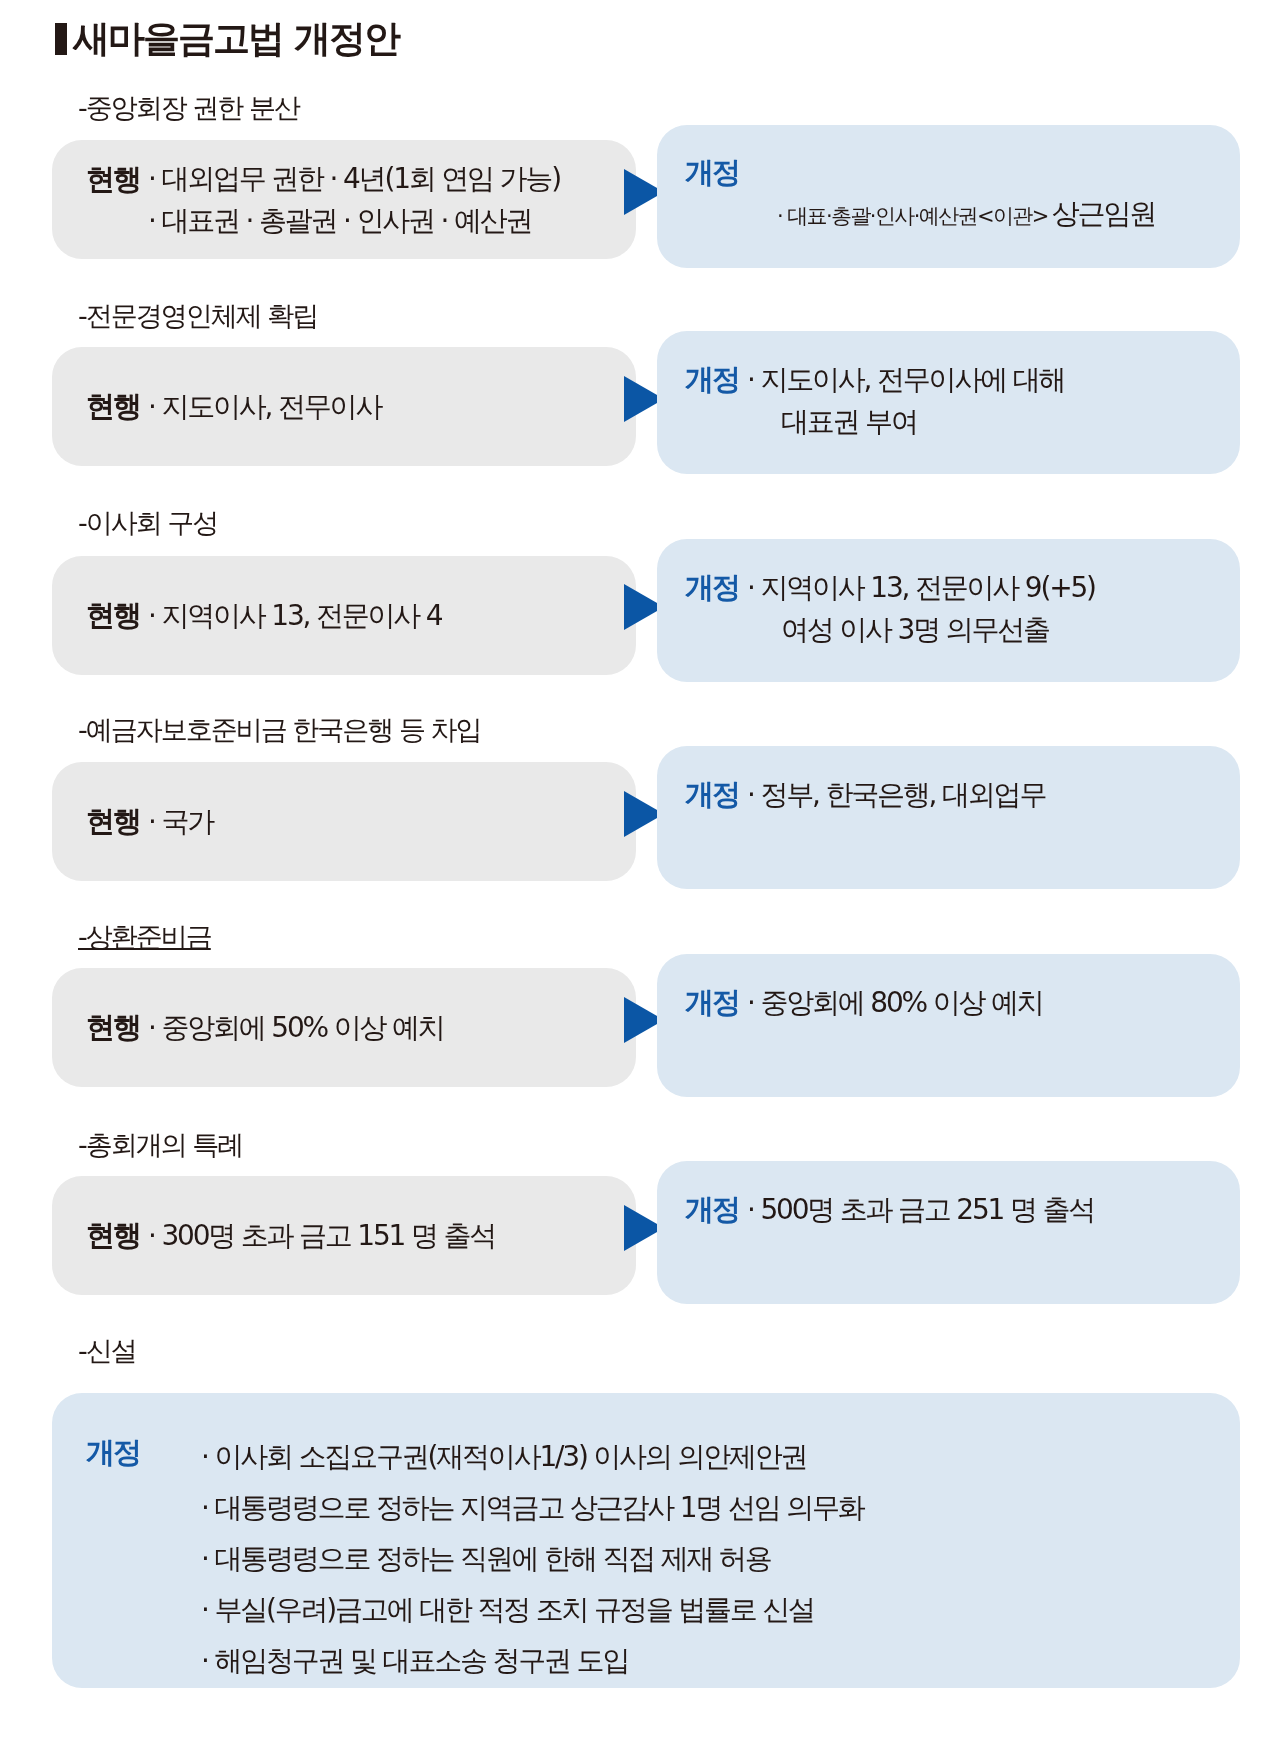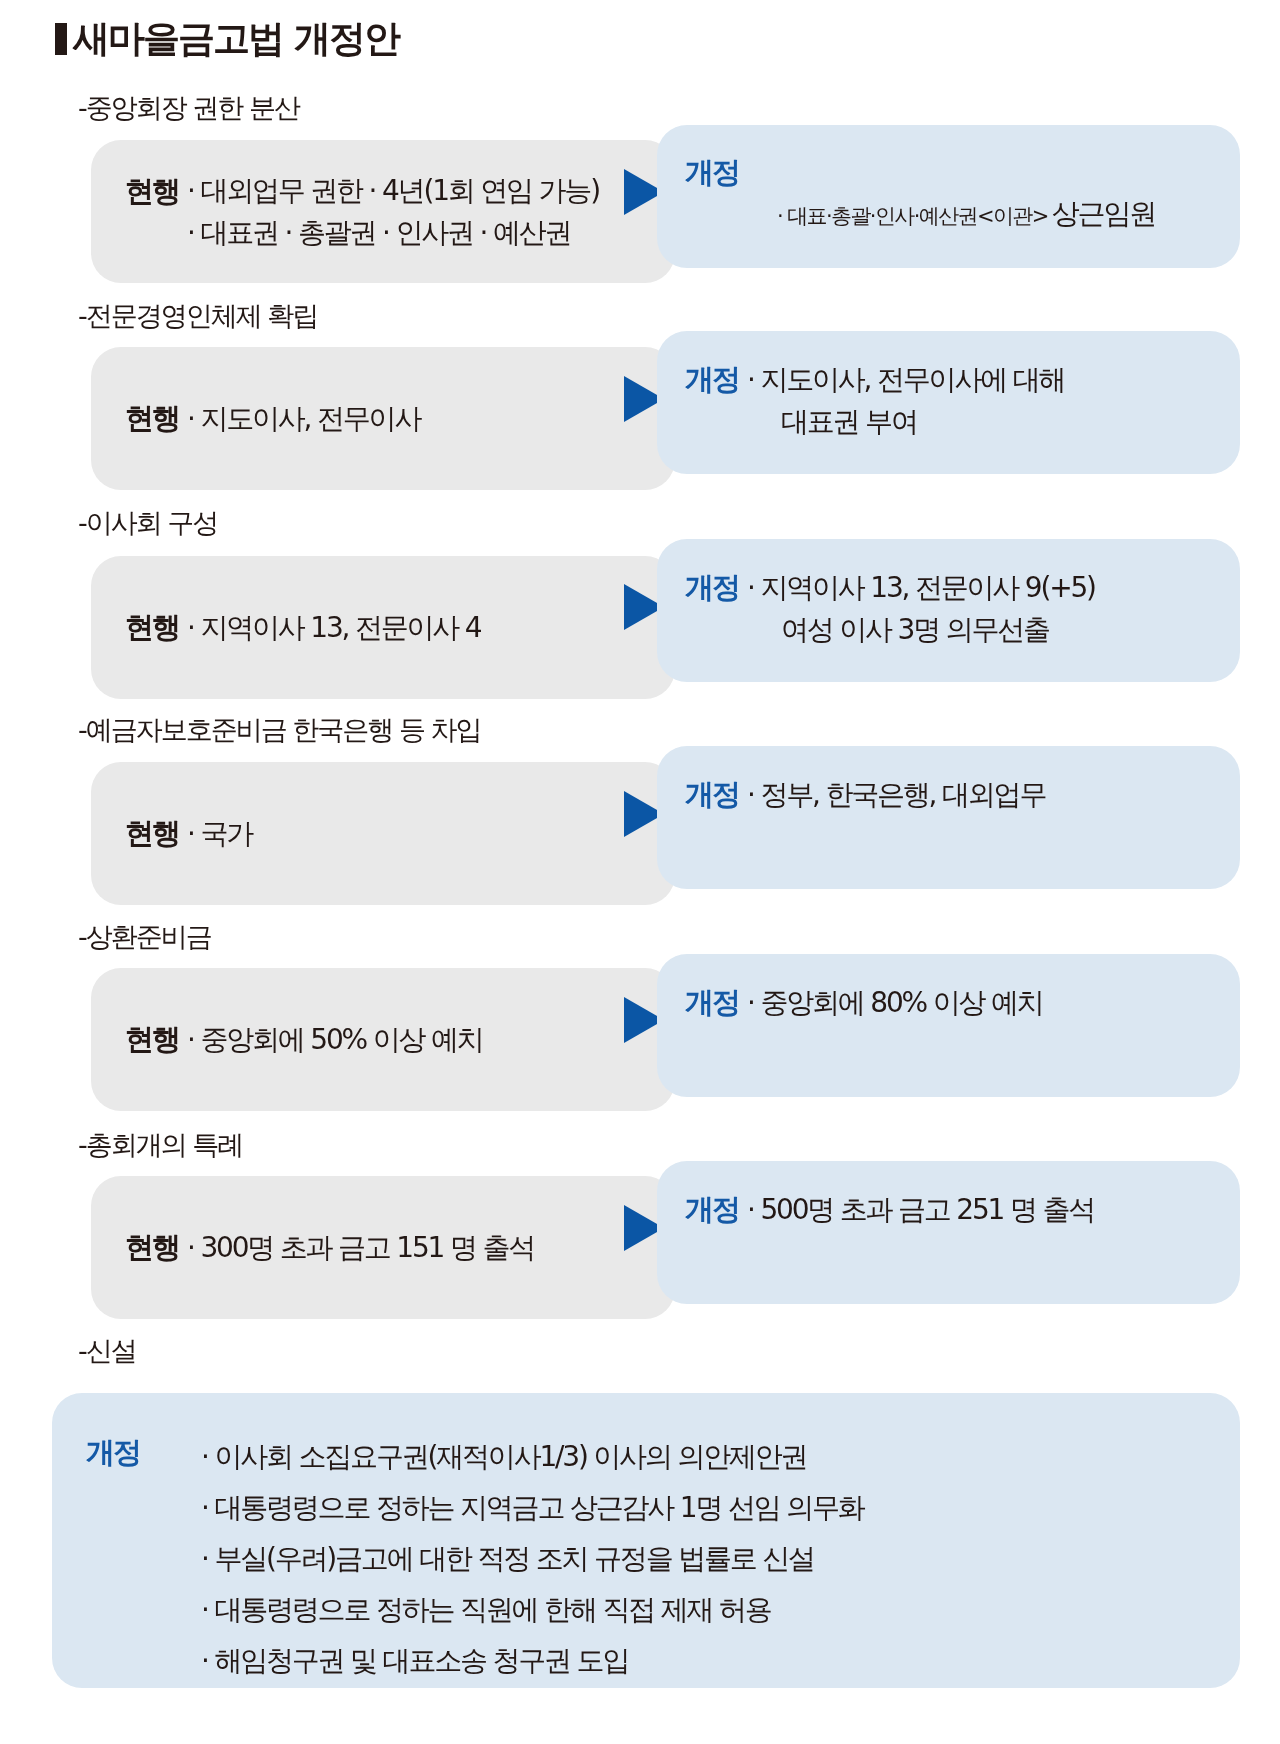--- a/index.html
+++ b/index.html
@@ -1,21 +1,21 @@
 <!DOCTYPE html>
 <html><head>
 <meta charset="utf-8">
 <style>
   * { box-sizing: border-box; margin: 0; padding: 0; }
   html, body { width: 1280px; height: 1744px; background: #ffffff; overflow: hidden; }
   body { position: relative; font-family: "DejaVu Sans", "Liberation Sans", sans-serif; color: #231f20; }
   .title { position: absolute; left: 55px; top: 14px; font-size: 37px; font-weight: bold; letter-spacing: -2px; display: flex; align-items: center; color: #231815; }
   .title .sq { display: inline-block; width: 12px; height: 32px; background: #231815; margin-right: 6px; }
   .heading { position: absolute; left: 78px; font-size: 27px; letter-spacing: -2px; color: #231815; line-height: 40px; }
-  .box-cur { position: absolute; left: 52px; width: 584px; height: 143px; background: #e9e9e9; border-radius: 30px; display: flex; align-items: center; padding-left: 34px; margin-left: 39px; }
+  .box-cur { position: absolute; left: 52px; width: 584px; height: 119px; background: #e9e9e9; border-radius: 30px; display: flex; align-items: center; padding-left: 34px; }
   .box-new { position: absolute; left: 657px; width: 583px; height: 143px; background: #dbe7f2; border-radius: 30px; padding-left: 28px; padding-top: 28px; }
   .arrow { position: absolute; left: 624px; width: 0; height: 0; border-top: 23px solid transparent; border-bottom: 23px solid transparent; border-left: 40px solid #0b56a5; }
   .lbl-cur { font-weight: bold; font-size: 29px; letter-spacing: -2px; color: #231815; margin-right: 8px; white-space: nowrap; }
   .lbl-new { font-weight: bold; font-size: 29px; letter-spacing: -2px; color: #1459a6; margin-right: 8px; white-space: nowrap; }
   .txt { font-size: 28px; letter-spacing: -2.2px; color: #231815; white-space: nowrap; line-height: 42px; }
   .txt-sm { font-size: 21px; letter-spacing: -1.6px; }
   .row { display: flex; align-items: baseline; }
   .cur-lines { display: flex; flex-direction: column; }
   .final-box { position: absolute; left: 52px; top: 1393px; width: 1188px; height: 295px; background: #dbe7f2; border-radius: 30px; padding: 38px 0 0 34px; display: flex; }
   .final-lbl { font-weight: bold; font-size: 29px; letter-spacing: -2px; color: #1459a6; width: 115px; line-height: 42px; }
@@ -95,21 +95,21 @@
   </div>
 </div>
 <div class="arrow" style="top:791px;"></div>
 <div class="box-new" style="top:746px;">
   <div class="row">
     <span class="lbl-new">개정</span>
     <span class="txt">· 정부, 한국은행, 대외업무</span>
   </div>
 </div>
 
-<div class="heading" style="top:917px;">-상환준비금</div>
+<div class="heading" style="top:917px;text-decoration:underline;">-상환준비금</div>
 <div class="box-cur" style="top:968px;">
   <div class="row">
     <span class="lbl-cur">현행</span>
     <span class="txt">· 중앙회에 50% 이상 예치</span>
   </div>
 </div>
 <div class="arrow" style="top:997px;"></div>
 <div class="box-new" style="top:954px;">
   <div class="row">
     <span class="lbl-new">개정</span>
@@ -131,17 +131,17 @@
     <span class="txt">· 500명 초과 금고 251 명 출석</span>
   </div>
 </div>
 
 <div class="heading" style="top:1331px;">-신설</div>
 <div class="final-box">
   <span class="final-lbl">개정</span>
   <div class="final-list">
     <span class="txt">· 이사회 소집요구권(재적이사1/3) 이사의 의안제안권</span>
     <span class="txt">· 대통령령으로 정하는 지역금고 상근감사 1명 선임 의무화</span>
+    <span class="txt">· 대통령령으로 정하는 직원에 한해 직접 제재 허용</span>
     <span class="txt">· 부실(우려)금고에 대한 적정 조치 규정을 법률로 신설</span>
-    <span class="txt">· 대통령령으로 정하는 직원에 한해 직접 제재 허용</span>
     <span class="txt">· 해임청구권 및 대표소송 청구권 도입</span>
   </div>
 </div>
 
 </body></html>

